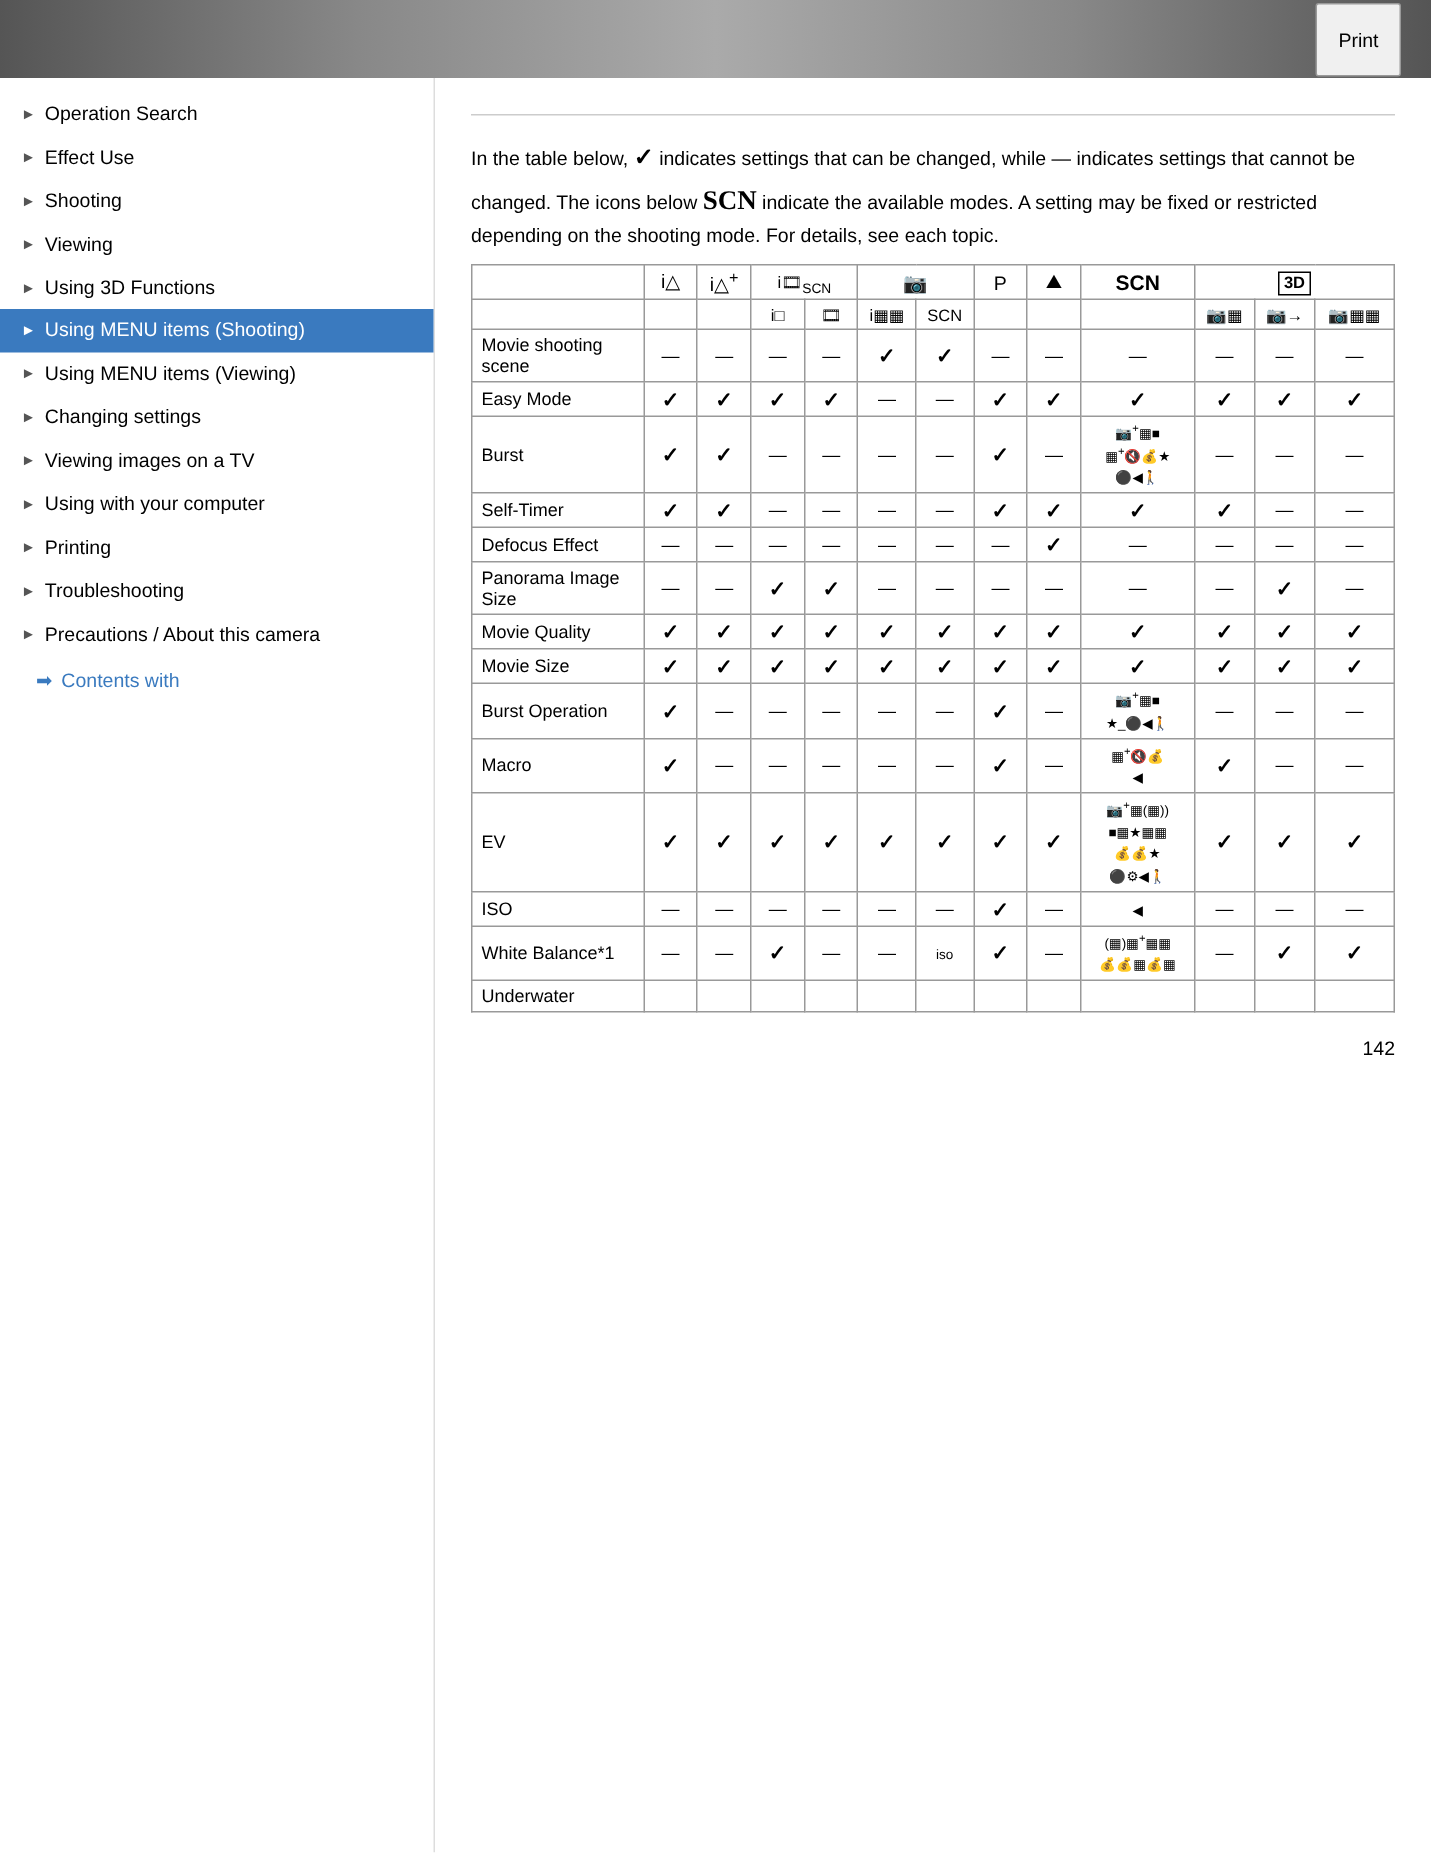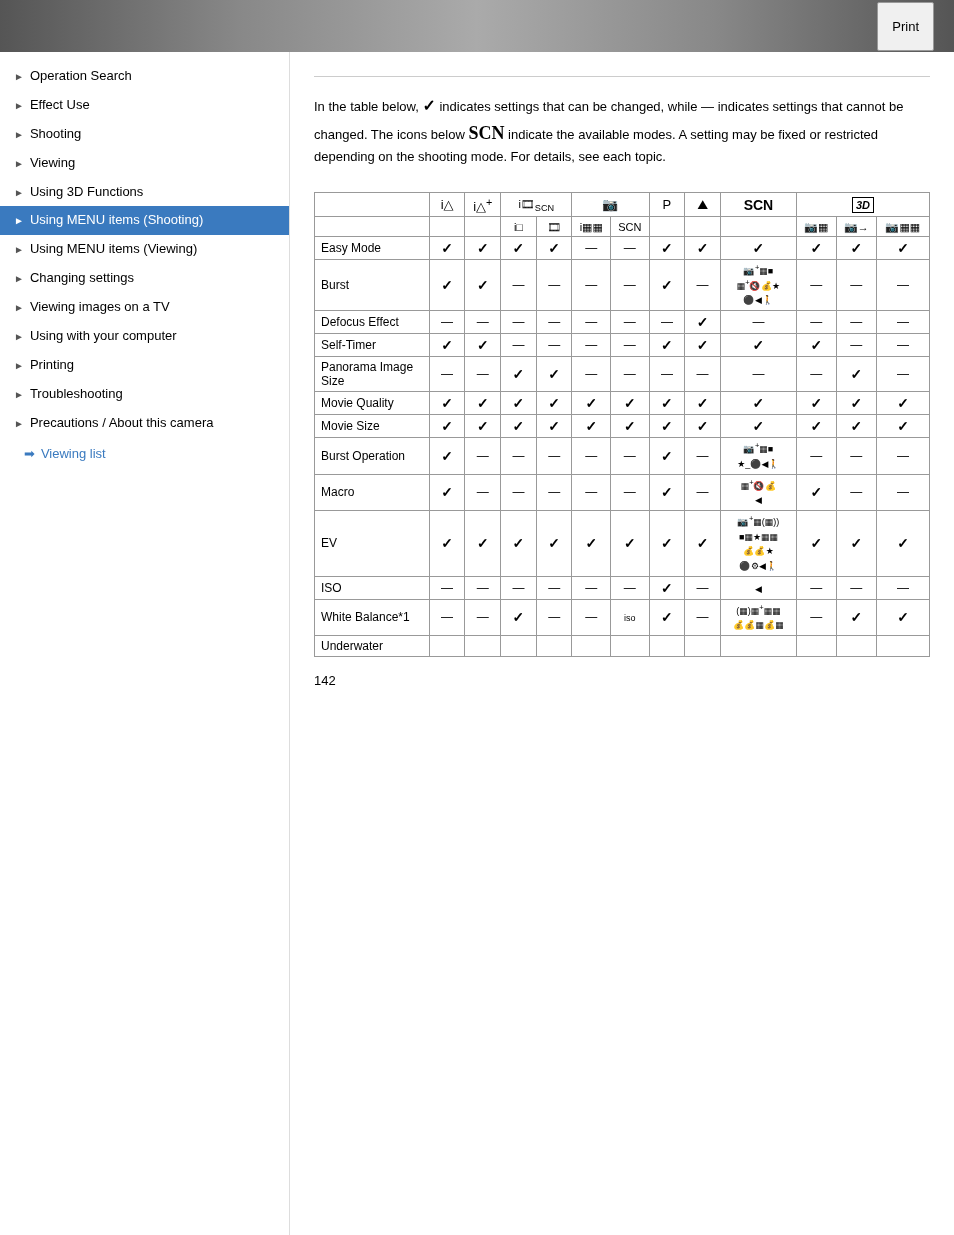--- a/index.html
+++ b/index.html
@@ -92,21 +92,21 @@
     .divider {
       border: none;
       border-top: 1px solid #ccc;
       margin: 10px 0 16px 0;
     }
 
     
     .description {
       font-size: 13px;
       line-height: 1.6;
-      margin-bottom: 24px;
+      margin-bottom: 8px;
     }
     .scn-icon {
       font-size: 18px;
       font-weight: bold;
       font-family: serif;
     }
 
     
     .menu-table {
       border-collapse: collapse;
@@ -139,28 +139,27 @@
     }
     .sub-header {
       font-size: 11px;
     }
     .section-3d {
       font-size: 11px;
       font-weight: bold;
       border: 1px solid #000;
       padding: 1px 3px;
       display: inline-block;
-      font-style: italic;
     }
     .scn-header {
       font-size: 14px;
       font-weight: bold;
     }
     .page-num {
-      text-align: left;
+      text-align: right;
       margin-top: 16px;
       font-size: 13px;
     }
   </style>
 </head>
 <body>
 
 <div class="header-bar">
   <button class="print-btn">Print</button>
 </div>
@@ -218,21 +217,21 @@
           <span class="arrow">►</span>
           <span>Troubleshooting</span>
         </div>
         <div class="sidebar-item">
           <span class="arrow">►</span>
           <span>Precautions / About this camera</span>
         </div>
       </div>
     <div class="contents-list-link">
       <span class="arrow-right">➡</span>
-      <span>Viewing list</span>
+      <span>Contents with</span>
     </div>
   </div>
 
   <div class="content-area">
 
 
     <hr class="divider">
 
     <div class="description">
       In the table below, <span style="font-size:16px;font-weight:bold;">✓</span> indicates settings that can be changed, while — indicates settings that cannot be changed. The icons below <span class="scn-icon">SCN</span> indicate the available modes. A setting may be fixed or restricted depending on the shooting mode. For details, see each topic.
@@ -265,20 +264,35 @@
           <th><span class="sub-header">SCN</span></th>
           <th></th>
           <th></th>
           <th></th>
           <th><span class="sub-header">📷▦</span></th>
           <th><span class="sub-header">📷→</span></th>
           <th><span class="sub-header">📷▦▦</span></th>
         </tr>
       </thead>
       <tbody id="table-body">
+      <tr>
+            <td>Movie shooting scene</td>
+            <td>—</td>
+            <td>—</td>
+            <td>—</td>
+            <td>—</td>
+            <td><span style="font-size:14px;font-weight:bold;">✓</span></td>
+            <td><span style="font-size:14px;font-weight:bold;">✓</span></td>
+            <td>—</td>
+            <td>—</td>
+            <td>—</td>
+            <td>—</td>
+            <td>—</td>
+            <td>—</td>
+          </tr>
           <tr>
             <td>Easy Mode</td>
             <td><span style="font-size:14px;font-weight:bold;">✓</span></td>
             <td><span style="font-size:14px;font-weight:bold;">✓</span></td>
             <td><span style="font-size:14px;font-weight:bold;">✓</span></td>
             <td><span style="font-size:14px;font-weight:bold;">✓</span></td>
             <td>—</td>
             <td>—</td>
             <td><span style="font-size:14px;font-weight:bold;">✓</span></td>
             <td><span style="font-size:14px;font-weight:bold;">✓</span></td>
@@ -296,46 +310,46 @@
             <td>—</td>
             <td>—</td>
             <td><span style="font-size:14px;font-weight:bold;">✓</span></td>
             <td>—</td>
             <td><span style="font-size:9px;line-height:1.3;">📷<sup>+</sup>▦■<br>▦<sup>+</sup>🔇💰★<br>⚫◀🚶</span></td>
             <td>—</td>
             <td>—</td>
             <td>—</td>
           </tr>
           <tr>
+            <td>Self-Timer</td>
+            <td><span style="font-size:14px;font-weight:bold;">✓</span></td>
+            <td><span style="font-size:14px;font-weight:bold;">✓</span></td>
+            <td>—</td>
+            <td>—</td>
+            <td>—</td>
+            <td>—</td>
+            <td><span style="font-size:14px;font-weight:bold;">✓</span></td>
+            <td><span style="font-size:14px;font-weight:bold;">✓</span></td>
+            <td><span style="font-size:14px;font-weight:bold;">✓</span></td>
+            <td><span style="font-size:14px;font-weight:bold;">✓</span></td>
+            <td>—</td>
+            <td>—</td>
+          </tr>
+          <tr>
             <td>Defocus Effect</td>
             <td>—</td>
             <td>—</td>
             <td>—</td>
             <td>—</td>
             <td>—</td>
             <td>—</td>
             <td>—</td>
             <td><span style="font-size:14px;font-weight:bold;">✓</span></td>
             <td>—</td>
             <td>—</td>
-            <td>—</td>
-            <td>—</td>
-          </tr>
-          <tr>
-            <td>Self-Timer</td>
-            <td><span style="font-size:14px;font-weight:bold;">✓</span></td>
-            <td><span style="font-size:14px;font-weight:bold;">✓</span></td>
-            <td>—</td>
-            <td>—</td>
-            <td>—</td>
-            <td>—</td>
-            <td><span style="font-size:14px;font-weight:bold;">✓</span></td>
-            <td><span style="font-size:14px;font-weight:bold;">✓</span></td>
-            <td><span style="font-size:14px;font-weight:bold;">✓</span></td>
-            <td><span style="font-size:14px;font-weight:bold;">✓</span></td>
             <td>—</td>
             <td>—</td>
           </tr>
           <tr>
             <td>Panorama Image Size</td>
             <td>—</td>
             <td>—</td>
             <td><span style="font-size:14px;font-weight:bold;">✓</span></td>
             <td><span style="font-size:14px;font-weight:bold;">✓</span></td>
             <td>—</td>

